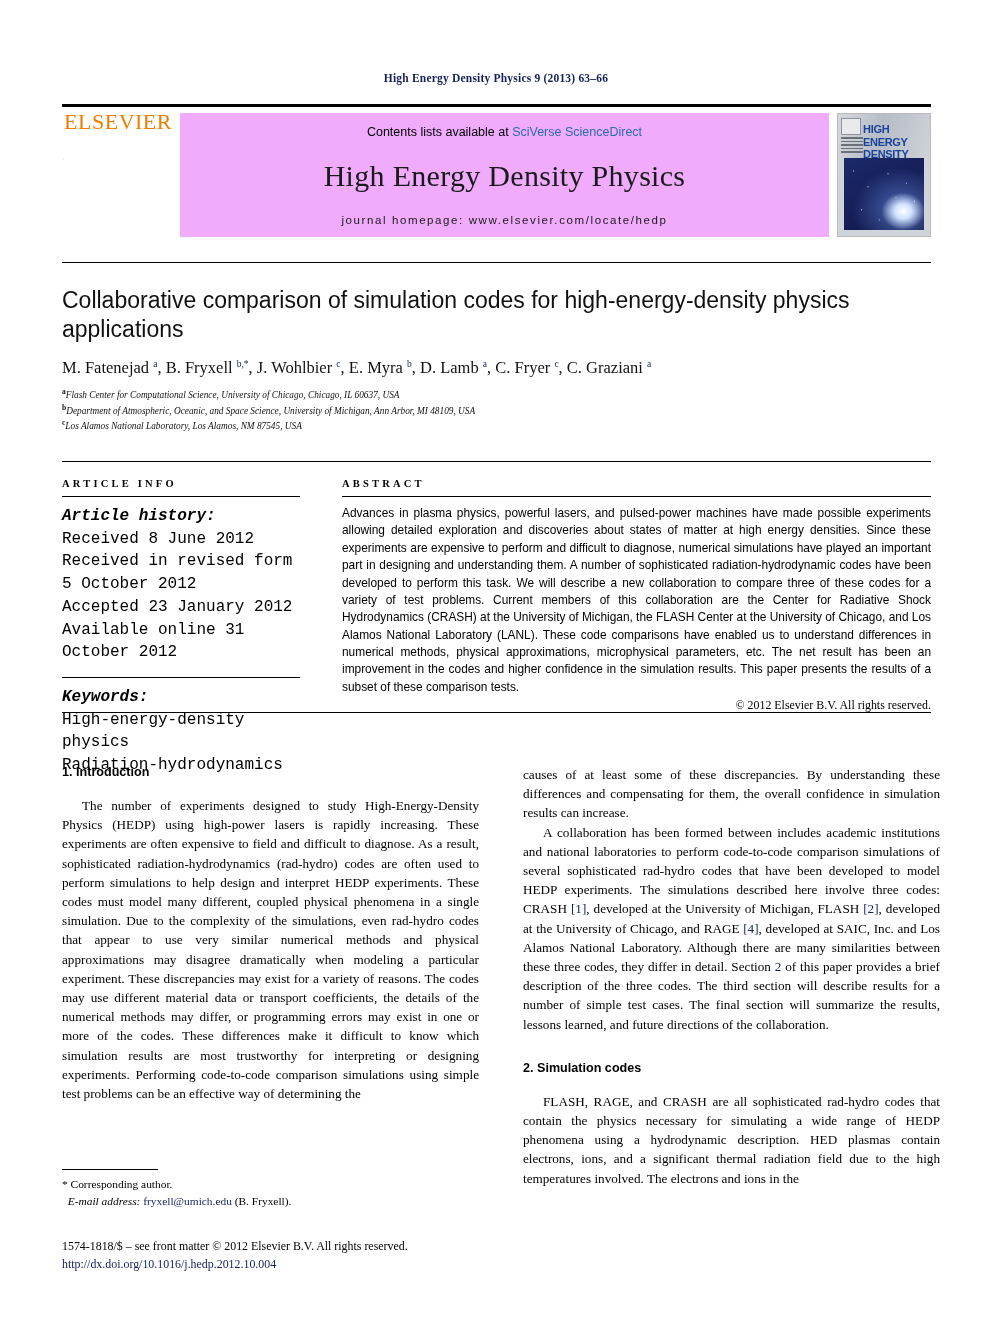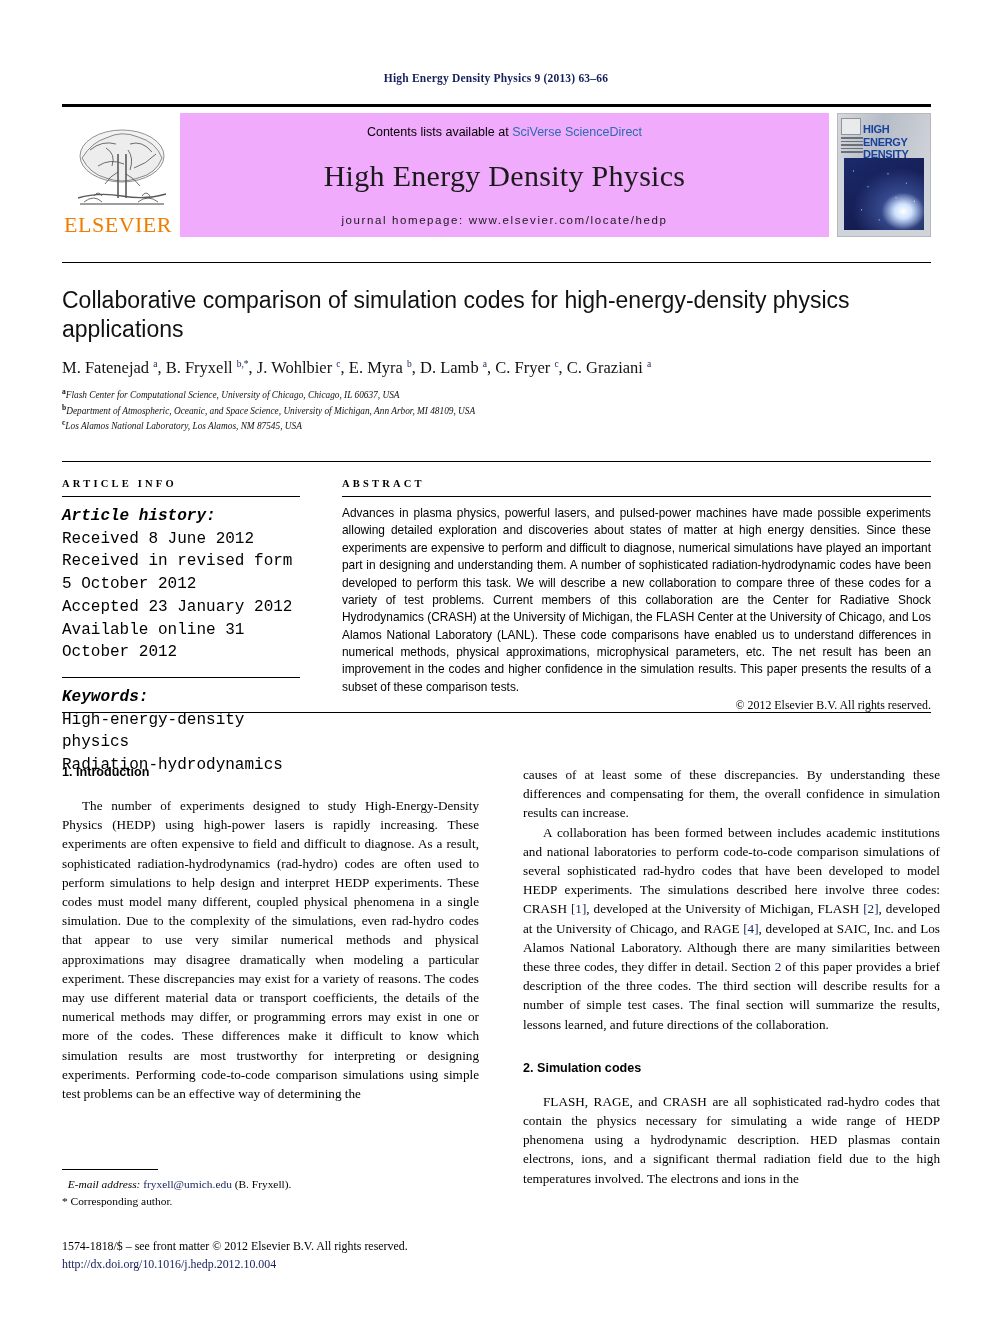--- a/index.html
+++ b/index.html
@@ -43,22 +43,22 @@
     width: 869px;
     border-top: 3px solid #000;
     padding-top: 6px;
     display: flex;
     align-items: stretch;
   }
   .elsevier-logo {
     width: 110px;
     flex: 0 0 110px;
     display: flex;
-    flex-direction: column;
-    align-items: flex-end;
+    flex-direction: row;
+    align-items: flex-start;
     justify-content: flex-end;
     padding-bottom: 1px;
   }
   .tree-svg { display: block; }
   .elsevier-word {
     font-family: "Liberation Serif", serif;
     font-size: 22px;
     letter-spacing: 0.5px;
     color: #ef7d00;
     line-height: 1;
@@ -433,26 +433,26 @@
       <p class="body">
         <span>A collaboration has been formed between includes academic institutions and national laboratories to perform code-to-code comparison simulations of several sophisticated rad-hydro codes that have been developed to model HEDP experiments. The simulations described here involve three codes: CRASH </span><span class="ref">[1]</span><span>, developed at the University of Michigan, FLASH </span><span class="ref">[2]</span><span>, developed at the University of Chicago, and RAGE </span><span class="ref">[4]</span><span>, developed at SAIC, Inc. and Los Alamos National Laboratory. Although there are many similarities between these three codes, they differ in detail. Section </span><span class="ref">2</span><span> of this paper provides a brief description of the three codes. The third section will describe results for a number of simple test cases. The final section will summarize the results, lessons learned, and future directions of the collaboration.</span>
       </p>
       <h2 class="bodyhead spaced">2. Simulation codes</h2>
       <p class="body">FLASH, RAGE, and CRASH are all sophisticated rad-hydro codes that contain the physics necessary for simulating a wide range of HEDP phenomena using a hydrodynamic description. HED plasmas contain electrons, ions, and a significant thermal radiation field due to the high temperatures involved. The electrons and ions in the</p>
     </div>
   </div>
 
   <div class="foot-rule"></div>
   <div class="footnote">
+    <div>* Corresponding author.</div>
     <div>
       &nbsp;&nbsp;<span class="ital">E-mail address:</span>
       <a href="#">fryxell@umich.edu</a>
       <span>(B. Fryxell).</span>
     </div>
-    <div>* Corresponding author.</div>
   </div>
 
   <div class="footer">
     <div>1574-1818/$ – see front matter © 2012 Elsevier B.V. All rights reserved.</div>
     <a class="doi" href="#">http://dx.doi.org/10.1016/j.hedp.2012.10.004</a>
   </div>
 
 </div>
 
 </body></html>

